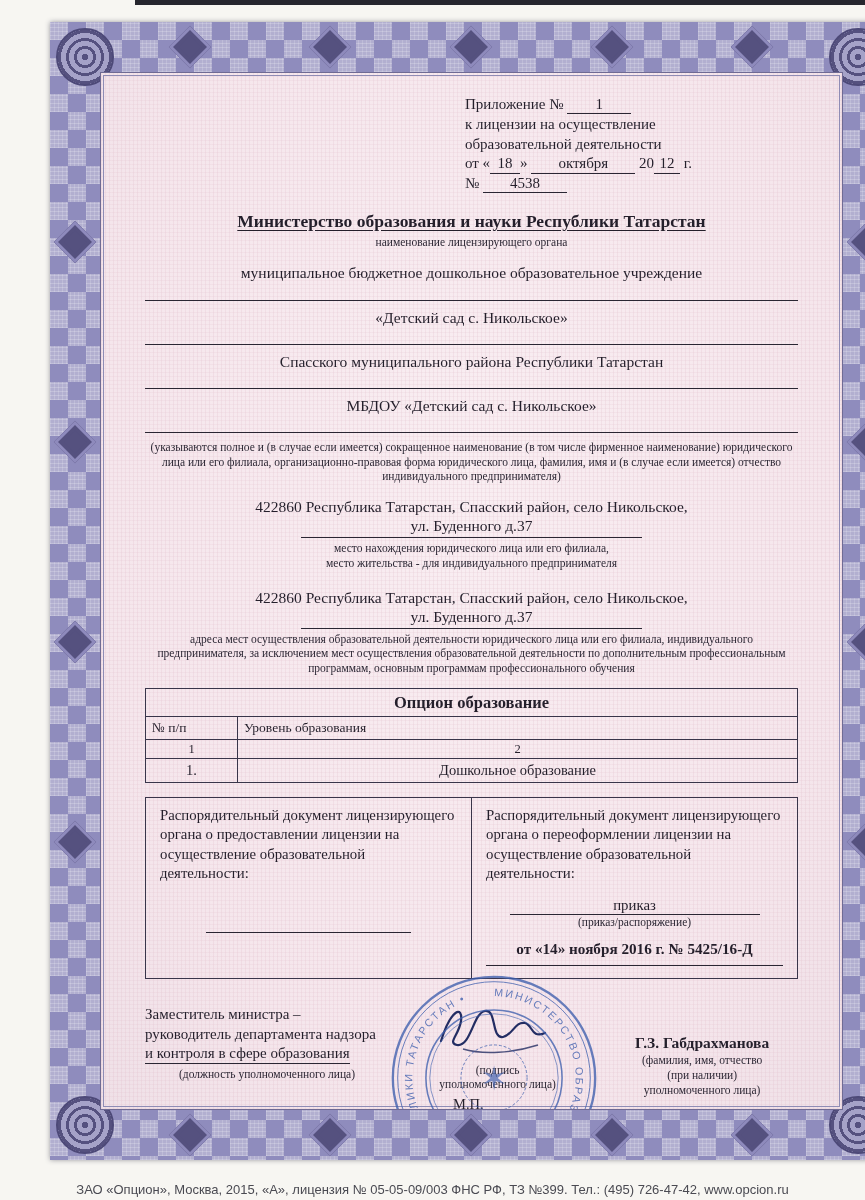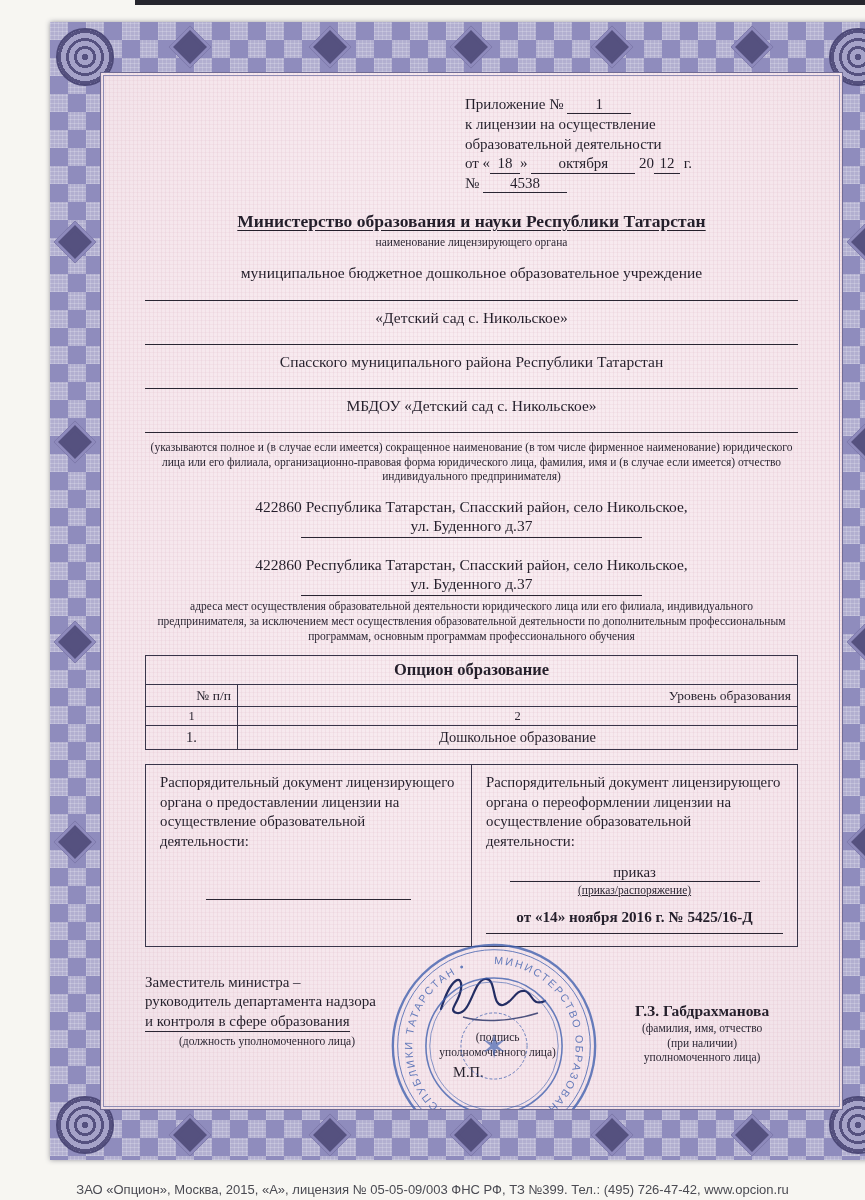--- a/index.html
+++ b/index.html
@@ -83,31 +83,31 @@
 
   .addr { margin-top: 13px; }
   .addr-line1 { text-align:center; font-size:15.5px; }
   .addr-line2 { text-align:center; }
   .addr-line2 .uv { font-size:15.5px; padding: 0 110px 2px; }
   .addr-caption { margin-top: 3px; text-align:center; }
 
   table.edu-table { width:100%; border-collapse: collapse; margin-top: 12px; }
   table.edu-table td { border: 1px solid #39354a; padding: 2px 6px; }
   .t-title { text-align:center; font-weight:bold; font-size:16.5px; padding:3px !important; }
-  .t-h { text-align:right; font-size:13.5px; }
+  .t-h { text-align:left; font-size:13.5px; }
   .c1 { width: 92px; }
   .t-idx td { text-align:center; font-size:12.5px; padding:1px !important; }
   .t-row td { text-align:center; font-size:14.5px; }
 
   .orders { display:flex; border: 1.5px solid #39354a; margin-top: 14px; }
   .orders-col { flex:1; padding: 8px 14px 12px; font-size: 14.8px; line-height: 1.32; }
   .orders-col.right { border-left: 1.5px solid #39354a; }
   .blank-line { text-align:center; margin-top: 30px; }
   .order-type-line { text-align:center; margin-top: 12px; }
-  .order-caption { text-align:center;text-decoration:underline; }
+  .order-caption { text-align:center; }
   .order-date {
     text-align:center; margin-top: 9px; font-size:15.2px; font-weight:600;
     border-bottom:1px solid #2a2633; padding-bottom:6px;
   }
 
   .sig-area { position:relative; display:flex; margin-top: 26px; gap: 36px; }
   .sig-left { width: 42%; font-size: 15px; line-height:1.3; }
   .sig-left .u { border-bottom:1px solid #2a2633; padding-bottom:2px; }
   .sig-left .caption { text-align:center; margin-top:3px; }
   .sig-mid { width: 25%; text-align:center; position:relative; }
@@ -196,20 +196,24 @@
       <div class="field-line">Спасского муниципального района Республики Татарстан</div>
       <div class="field-line">МБДОУ «Детский сад с. Никольское»</div>
       <div class="caption org-caption">(указываются полное и (в случае если имеется) сокращенное наименование (в том числе фирменное наименование) юридического лица или его филиала, организационно-правовая форма юридического лица, фамилия, имя и (в случае если имеется) отчество индивидуального предпринимателя)</div>
     </div>
 
     <div class="addr">
       <div class="addr-line1">422860 Республика Татарстан, Спасский район, село Никольское,</div>
       <div class="addr-line2">
         <span class="uv">ул. Буденного д.37</span>
       </div>
+      <div class="caption addr-caption">
+        <div>место нахождения юридического лица или его филиала,</div>
+        <div>место жительства - для индивидуального предпринимателя</div>
+      </div>
     </div>
 
     <div class="addr" style="margin-top:17px">
       <div class="addr-line1">422860 Республика Татарстан, Спасский район, село Никольское,</div>
       <div class="addr-line2">
         <span class="uv">ул. Буденного д.37</span>
       </div>
       <div class="caption addr-caption">адреса мест осуществления образовательной деятельности юридического лица или его филиала, индивидуального предпринимателя, за исключением мест осуществления образовательной деятельности по дополнительным профессиональным программам, основным программам профессионального обучения</div>
     </div>
 

